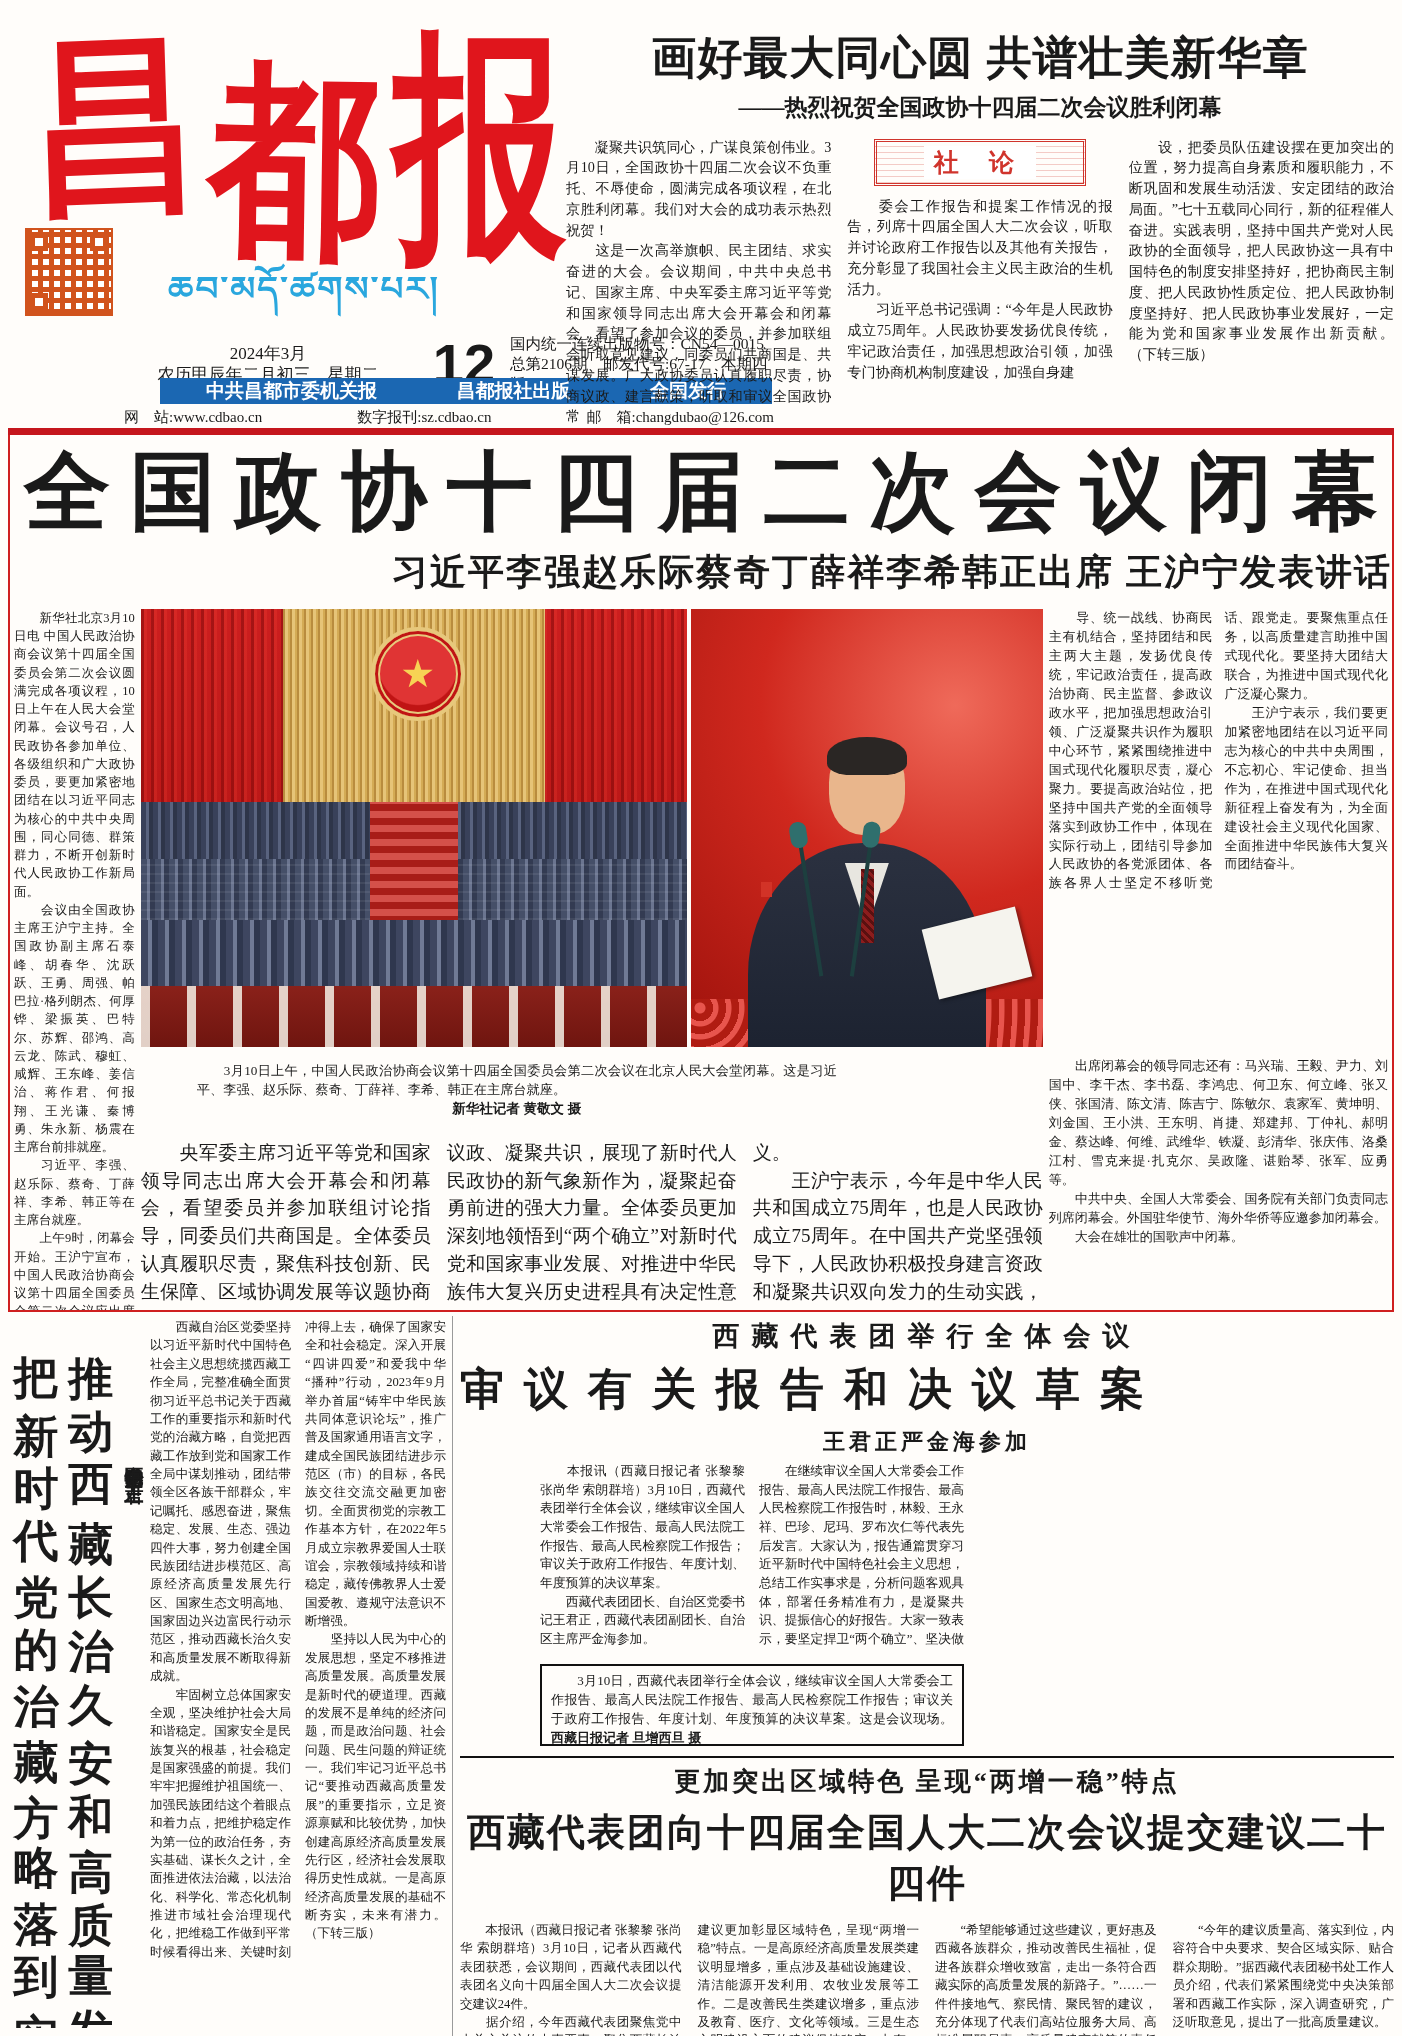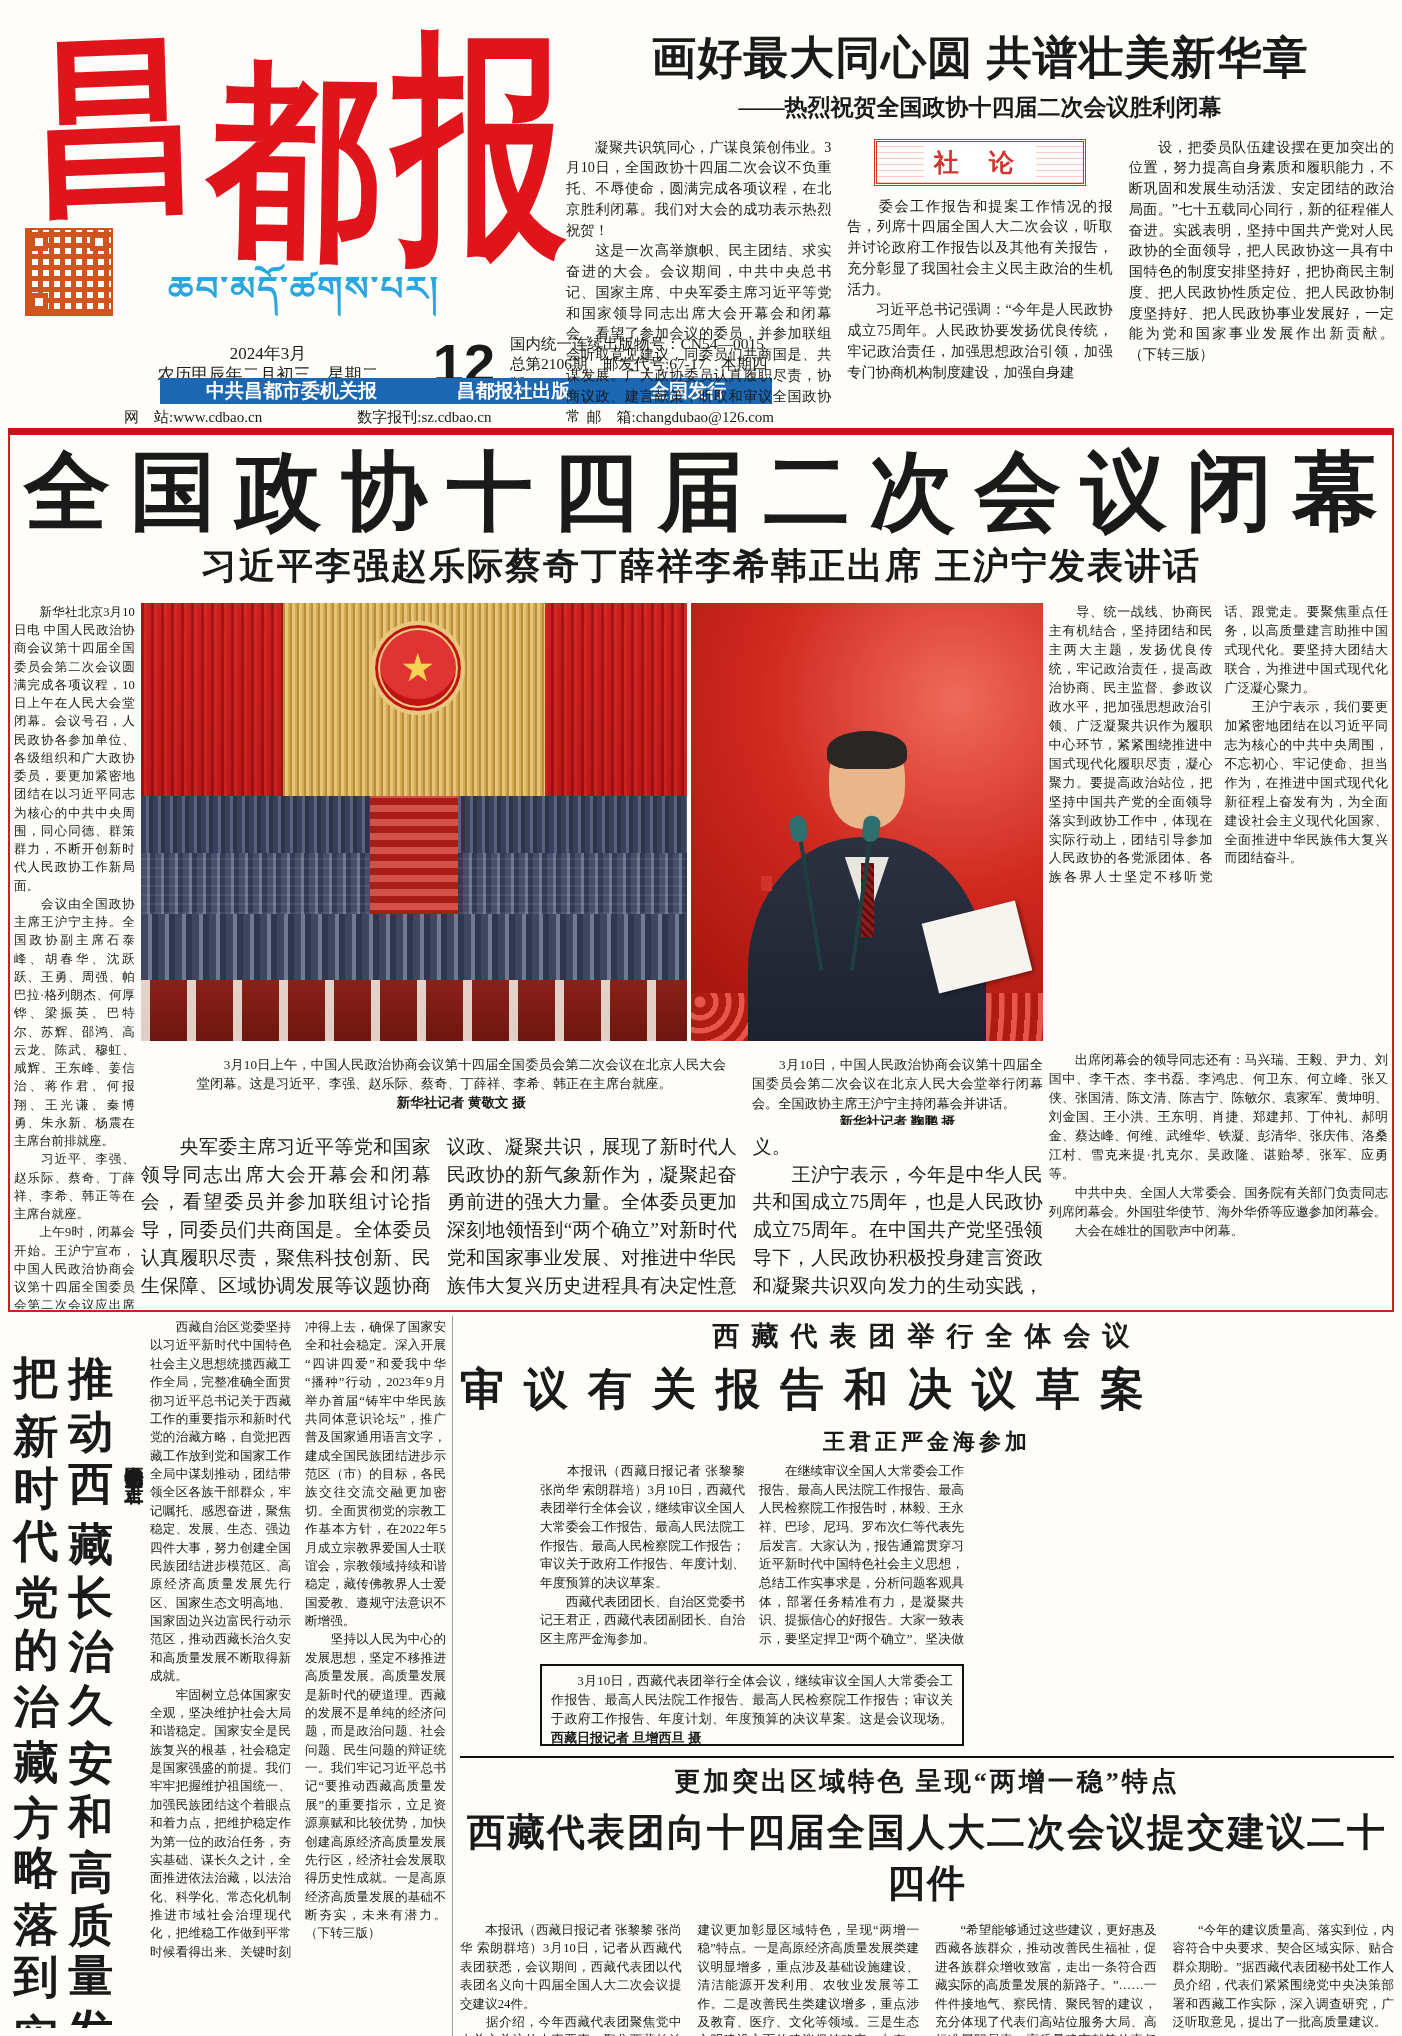--- a/index.html
+++ b/index.html
@@ -46,21 +46,21 @@
          repeating-linear-gradient(0deg,rgba(208,52,44,.25) 0 1px,transparent 1px 6px);}
   .stamp-inner{display:inline-block;background:#fff;padding:0 10px;font-size:25px;font-weight:900;letter-spacing:12px;}
 
   .red-rule{position:absolute;left:8px;top:428px;width:1386px;height:7px;background:#c5161d;}
 
   
   .lead-box{position:absolute;left:8px;top:435px;width:1386px;height:877px;box-sizing:border-box;
             border-left:2px solid #cf1f1f;border-right:2px solid #cf1f1f;border-bottom:2px solid #cf1f1f;overflow:hidden;}
   .lead-head{margin:10px 14px 0;font-size:86px;font-weight:900;line-height:1.08;
              text-align:justify;text-align-last:justify;letter-spacing:0;}
-  .lead-sub{font-size:36px;font-weight:900;text-align:center;margin-top:4px;letter-spacing:2px;}
+  .lead-sub{font-size:36px;font-weight:900;text-align:right;margin-top:10px;letter-spacing:2px;}
   .lead-body{display:flex;gap:6px;margin-top:12px;padding:0 4px;height:706px;}
   .lead-left{width:124px;font-size:12.5px;}
   .lead-center{width:902px;display:flex;flex-direction:column;}
   .photos-row{display:flex;gap:4px;height:438px;}
   .caps-row{display:flex;gap:26px;padding:14px 0 0 56px;height:84px;box-sizing:border-box;}
   .cap{font-size:13.2px;line-height:1.4;text-align:justify;overflow:hidden;}
   .cap1{width:640px;}
   .cap2{width:352px;}
   .credit{font-weight:bold;text-align:center;font-size:13.5px;}
   .center-bottom{margin-top:8px;column-count:3;column-gap:16px;font-size:19px;height:172px;}
@@ -256,24 +256,20 @@
               <div class="wang-mic-head"></div>
             </div>
             <div class="wang-paper"></div>
           </div>
         </div>
         <div class="caps-row">
           <div class="cap cap1">
             <span class="body-text">　　3月10日上午，中国人民政治协商会议第十四届全国委员会第二次会议在北京人民大会堂闭幕。这是习近平、李强、赵乐际、蔡奇、丁薛祥、李希、韩正在主席台就座。</span>
             <div class="credit sans">新华社记者 黄敬文 摄</div>
           </div>
-          <div class="cap cap2">
-            <span class="body-text">　　3月10日，中国人民政治协商会议第十四届全国委员会第二次会议在北京人民大会堂举行闭幕会。全国政协主席王沪宁主持闭幕会并讲话。</span>
-            <div class="credit sans">新华社记者 鞠鹏 摄</div>
-          </div>
         </div>
         <div class="center-bottom body-text">　　央军委主席习近平等党和国家领导同志出席大会开幕会和闭幕会，看望委员并参加联组讨论指导，同委员们共商国是。全体委员认真履职尽责，聚焦科技创新、民生保障、区域协调发展等议题协商议政、凝聚共识，展现了新时代人民政协的新气象新作为，凝聚起奋勇前进的强大力量。全体委员更加深刻地领悟到“两个确立”对新时代党和国家事业发展、对推进中华民族伟大复兴历史进程具有决定性意义。
 　　王沪宁表示，今年是中华人民共和国成立75周年，也是人民政协成立75周年。在中国共产党坚强领导下，人民政协积极投身建言资政和凝聚共识双向发力的生动实践，走过了辉煌历程。人民政协要坚持以习近平新时代中国特色社会主义思想为指导，学深悟透习近平总书记关于加强和改进人民政协工作的重要思想，坚持稳中求进工作总基调，坚持党的领</div>
       </div>
 
       <div class="lead-right">
         <div class="right-top body-text">　　导、统一战线、协商民主有机结合，坚持团结和民主两大主题，发扬优良传统，牢记政治责任，提高政治协商、民主监督、参政议政水平，把加强思想政治引领、广泛凝聚共识作为履职中心环节，紧紧围绕推进中国式现代化履职尽责，凝心聚力。要提高政治站位，把坚持中国共产党的全面领导落实到政协工作中，体现在实际行动上，团结引导参加人民政协的各党派团体、各族各界人士坚定不移听党话、跟党走。要聚焦重点任务，以高质量建言助推中国式现代化。要坚持大团结大联合，为推进中国式现代化广泛凝心聚力。
 　　王沪宁表示，我们要更加紧密地团结在以习近平同志为核心的中共中央周围，不忘初心、牢记使命、担当作为，在推进中国式现代化新征程上奋发有为，为全面建设社会主义现代化国家、全面推进中华民族伟大复兴而团结奋斗。</div>
         <div class="right-bottom body-text">　　出席闭幕会的领导同志还有：马兴瑞、王毅、尹力、刘国中、李干杰、李书磊、李鸿忠、何卫东、何立峰、张又侠、张国清、陈文清、陈吉宁、陈敏尔、袁家军、黄坤明、刘金国、王小洪、王东明、肖捷、郑建邦、丁仲礼、郝明金、蔡达峰、何维、武维华、铁凝、彭清华、张庆伟、洛桑江村、雪克来提·扎克尔、吴政隆、谌贻琴、张军、应勇等。
 　　中共中央、全国人大常委会、国务院有关部门负责同志列席闭幕会。外国驻华使节、海外华侨等应邀参加闭幕会。

